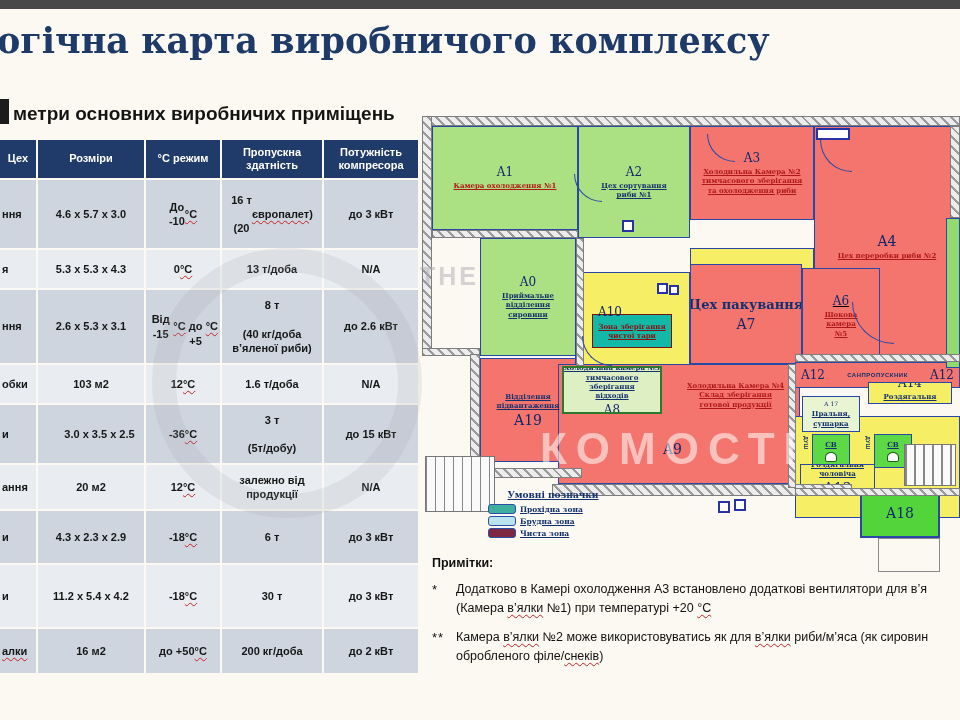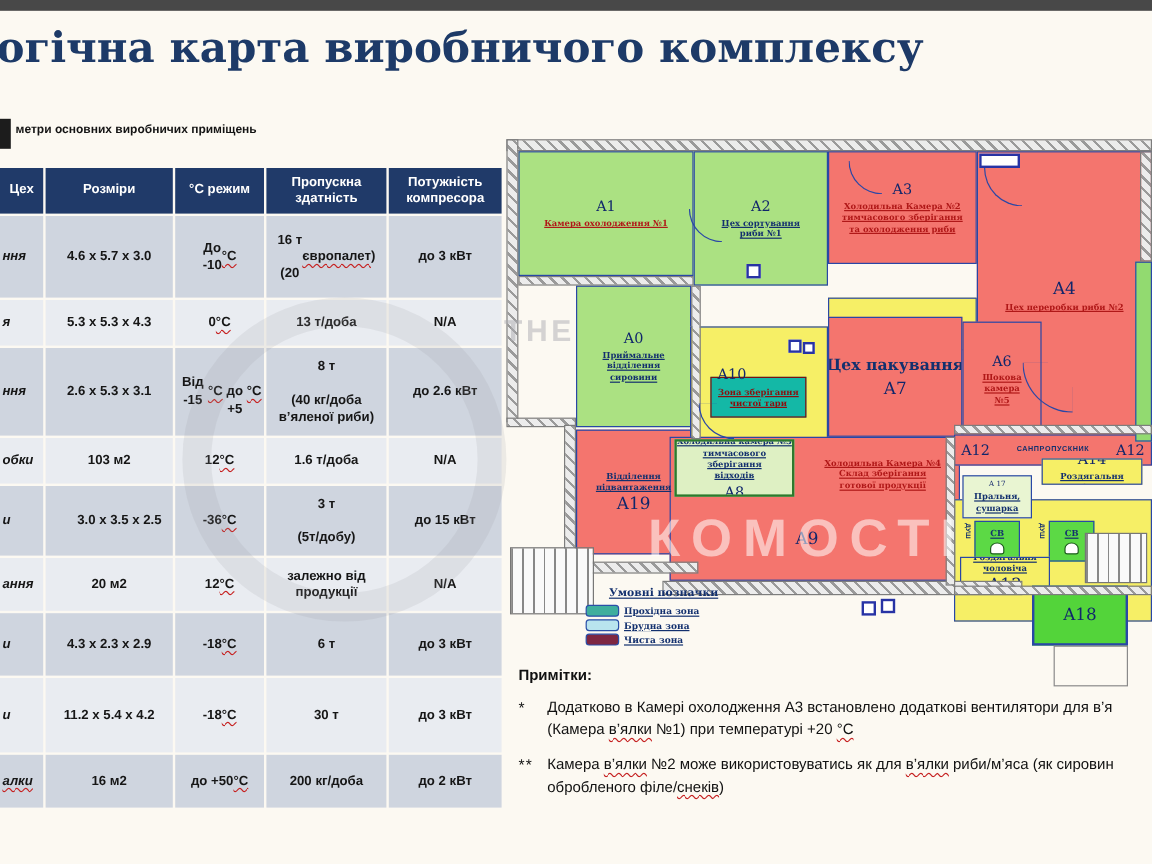--- a/index.html
+++ b/index.html
@@ -2,29 +2,29 @@
 <html><head>
 <meta charset="utf-8">
 <style>
   html,body{margin:0;padding:0;}
   .slide{position:relative;width:960px;height:720px;background:#fcf9f2;overflow:hidden;
          font-family:"Liberation Sans",sans-serif;}
   .topbar{position:absolute;left:0;top:0;width:960px;height:9px;background:#484848;}
   .page-title{position:absolute;left:-3px;top:20px;font-family:"DejaVu Serif",serif;
          font-weight:700;font-size:35px;color:#1d3a68;white-space:nowrap;}
   .chip{position:absolute;left:0;top:99px;width:9px;height:25px;background:#1c1c1c;}
-  .subtitle{position:absolute;left:13px;top:103px;font-size:10px;font-weight:700;color:#141414;white-space:nowrap;}
+  .subtitle{position:absolute;left:13px;top:103px;font-size:19px;font-weight:700;color:#141414;white-space:nowrap;}
 
   
   .ptable{position:absolute;left:0;top:140px;width:412px;}
   .trow{display:grid;grid-template-columns:36px 106px 74px 100px 94px;column-gap:2px;margin-bottom:2px;}
   .cell{box-sizing:border-box;display:flex;align-items:center;justify-content:center;text-align:center;
         font-size:11px;font-weight:600;color:#161616;line-height:1.3;padding:2px;}
   .cell.h{background:#203a69;color:#ffffff;font-weight:700;font-size:11px;line-height:1.2;height:38px;}
-  .cell.c0{justify-content:flex-start;text-align:right;padding-left:2px;font-style:italic;}
+  .cell.c0{justify-content:flex-start;text-align:right;padding-left:2px;}
   .cell.dark{background:#cfd5df;}
   .cell.light{background:#e9ecf1;}
   .sq{text-decoration:underline;text-decoration-style:wavy;text-decoration-color:#c62222;
       text-decoration-thickness:1px;text-underline-offset:2px;}
 
   
   .plan{position:absolute;left:422px;top:112px;width:538px;height:462px;}
   .room{position:absolute;box-sizing:border-box;border:1.5px solid #2947a6;display:flex;flex-direction:column;
         align-items:center;justify-content:center;gap:2px;overflow:hidden;}
   .room.green{background:#abe182;}
@@ -229,21 +229,21 @@
         <span class="room-code">A8</span>
       </div>
       <div class="room zone" style="left: 170px; top: 202px; width: 80px; height: 34px;">
         <span class="room-label lc-darkred">Зона зберігання
 чистої тари</span>
       </div>
       <div class="room red" style="left: 268px; top: 152px; width: 112px; height: 100px;">
         <span class="room-label lc-navy biglabel">Цех пакування</span>
         <span class="room-code big">A7</span>
       </div>
-      <div class="room red" style="left: 380px; top: 156px; width: 66px; height: 96px;">
+      <div class="room red" style="left: 380px; top: 156px; width: 78px; height: 96px; text-decoration: underline;">
         <span class="room-code">A6</span>
         <span class="room-label lc-red">Шокова
 камера
 №5</span>
       </div>
       <div class="room red band" style="left: 373px; top: 250px; width: 165px; height: 26px;">
         <span class="room-code">A12</span>
         <span class="band-label">САНПРОПУСКНИК</span>
         <span class="room-code">A12</span>
       </div>

